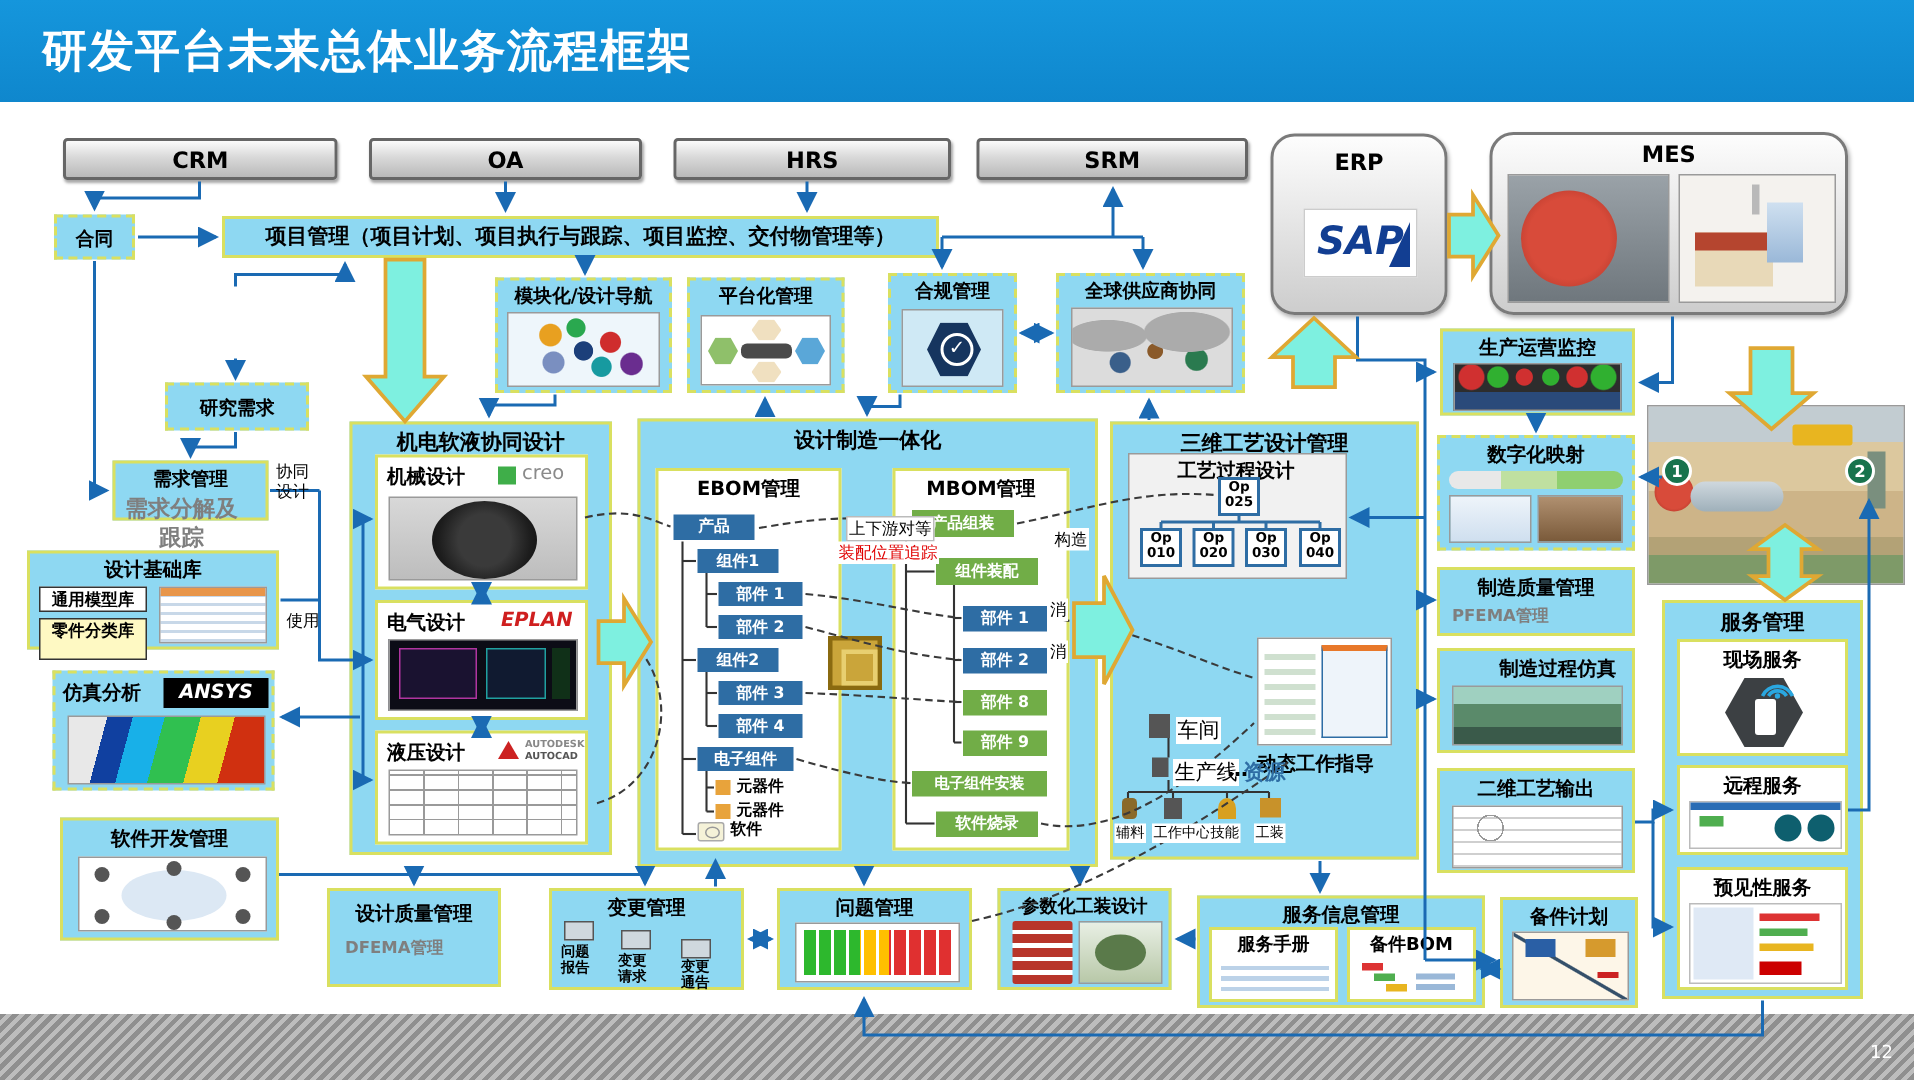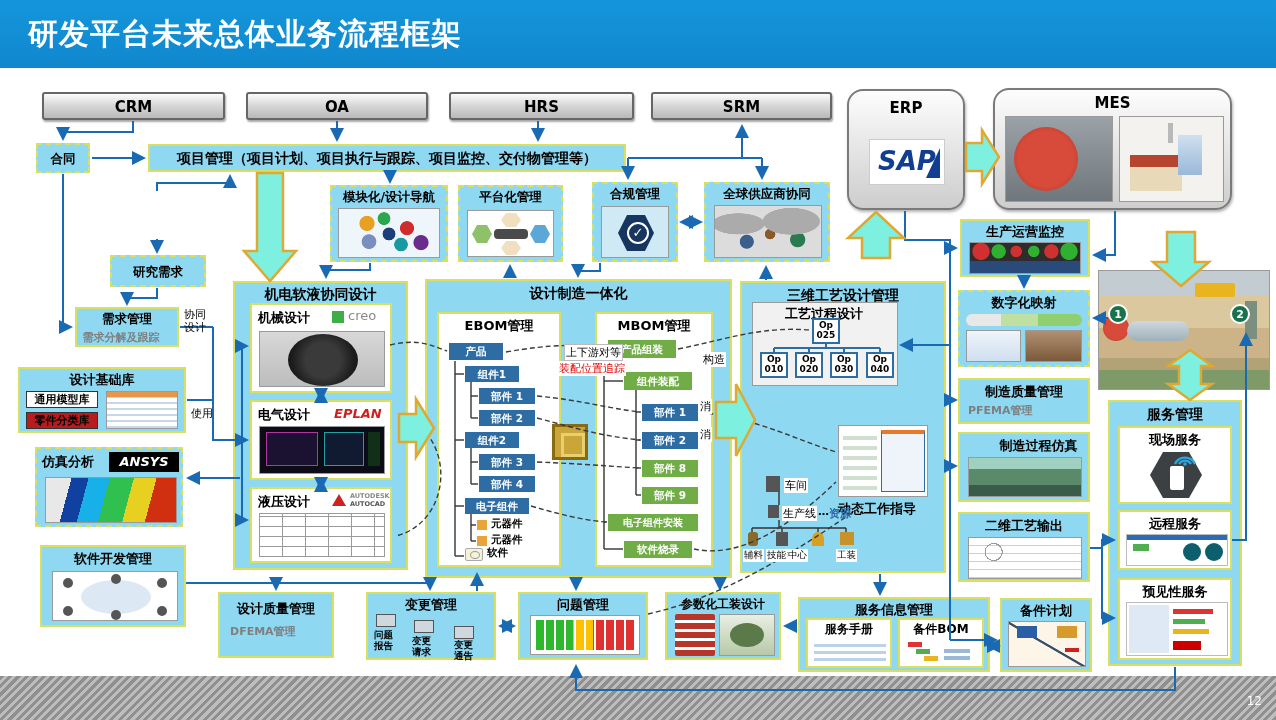--- a/index.html
+++ b/index.html
@@ -10,21 +10,21 @@
   .dash{border-style:dashed}
   .wb{background:#fff;border:2px solid #d9e060}
   .gb{background:linear-gradient(#fbfbfb,#d9d9d9 45%,#b9b9b9);border:2px solid #666;border-radius:3px;box-shadow:1px 2px 2px rgba(0,0,0,.35)}
   .rb{background:linear-gradient(#fdfdfd,#cdcdcd);border:2.5px solid #7a7a7a;border-radius:16px;box-shadow:1px 2px 3px rgba(0,0,0,.3)}
   .tc{text-align:center}
   .t15{font-size:15px;font-weight:bold}
   .t14{font-size:14px;font-weight:bold}
   .t13{font-size:13px;font-weight:bold}
   .t12{font-size:12.5px;font-weight:bold}
   .t11{font-size:11px;font-weight:bold}
-  .t10{font-size:11px;font-weight:bold}
+  .t10{font-size:14px;font-weight:bold}
   .t9{font-size:9.5px;font-weight:bold}
   .gray{color:#7f7f7f}
   .pre{white-space:pre-line;line-height:1.15}
   .lbl{z-index:20;background:#fff;font-weight:normal;padding:0 1px}
   .nb{background:#2e6da4;color:#fff;font-size:10.5px;font-weight:bold;text-align:center;z-index:2}
   .ng{background:#71ad47;color:#fff;font-size:10.5px;font-weight:bold;text-align:center;z-index:2}
   .img{border:1px solid #9a9a9a;z-index:2}
   #hdr{position:absolute;left:0;top:0;width:1276px;height:68px;background:linear-gradient(#1596dc,#0f87cd)}
   #hdr .t{position:absolute;left:28px;top:14px;color:#fff;font-size:30px;font-weight:bold;letter-spacing:1px}
   #hatch{position:absolute;left:0;top:676px;width:1276px;height:44px;background:repeating-linear-gradient(135deg,#8f8f8f 0 3px,#bdbdbd 3px 6px)}
@@ -96,29 +96,29 @@
     </div>
   </div>
   <div class="b cy dash" style="left:704px;top:182px;width:126px;height:80px">
     <div class="b t12 tc" style="left:0;top:2px;width:122px">全球供应商协同</div>
     <div class="b img" style="left:8px;top:21px;width:108px;height:53px;background:#dcdcdc;background-image:radial-gradient(ellipse at 22% 35%,#ababab 0 22%,transparent 23%),radial-gradient(ellipse at 72% 30%,#ababab 0 26%,transparent 27%),radial-gradient(circle at 30% 70%,#3a5f8a 0 8%,transparent 9%),radial-gradient(circle at 52% 55%,#8a5a2a 0 8%,transparent 9%),radial-gradient(circle at 78% 66%,#2a7a4f 0 8%,transparent 9%)"></div>
   </div>
 
   <div class="b cy dash t12 tc" style="left:110px;top:255px;width:96px;height:32px;line-height:29px">研究需求</div>
   <div class="b cy" style="left:75px;top:307px;width:104px;height:40px">
     <div class="b t12 tc" style="left:0;top:2px;width:100px">需求管理</div>
-    <div class="b t10 tc gray" style="left:0;top:21px;width:88px;font-size:11px">需求分解及跟踪</div>
+    <div class="b t10 tc gray" style="left:0;top:21px;width:88px;font-size:15px">需求分解及跟踪</div>
   </div>
   <div class="b t11 pre lbl" style="left:183px;top:309px;background:transparent">协同
 设计</div>
 
   <div class="b cy" style="left:18px;top:367px;width:168px;height:66px">
     <div class="b t13 tc" style="left:0;top:2px;width:164px">设计基础库</div>
     <div class="b t11 tc" style="left:6px;top:22px;width:72px;height:17px;background:#fff;border:1.5px solid #333;line-height:15px">通用模型库</div>
-    <div class="b t11 tc" style="left:6px;top:43px;width:72px;height:17px;background:#b91c1c;border:1.5px solid #333;line-height:15px">零件分类库</div>
+    <div class="b t11 tc" style="left:6px;top:43px;width:72px;height:28px;background:#fef9c3;border:1.5px solid #333;line-height:15px">零件分类库</div>
     <div class="b img" style="left:86px;top:22px;width:72px;height:38px;background:#fff;background-image:linear-gradient(#e8964a 0 5px,transparent 5px),repeating-linear-gradient(#fff 0 4px,#c8d8e8 4px 6px)"></div>
   </div>
   <div class="b t11 lbl" style="left:190px;top:406px;background:transparent">使用</div>
 
   <div class="b cy dash" style="left:35px;top:447px;width:148px;height:80px">
     <div class="b t13" style="left:5px;top:4px">仿真分析</div>
     <div class="b" style="left:72px;top:3px;width:70px;height:20px;background:#000;color:#fff;font-size:13px;font-weight:bold;font-style:italic;text-align:center;line-height:19px">ANSYS</div>
     <div class="b img" style="left:8px;top:28px;width:132px;height:46px;background:linear-gradient(105deg,#e8e8e8 0 18%,#1040a0 18% 30%,#18b0e8 30% 45%,#30c050 45% 62%,#e8d020 62% 78%,#d03010 78% 100%)"></div>
   </div>
 
@@ -236,21 +236,21 @@
   <div class="b" style="left:768px;top:505px;width:11px;height:13px;background:#555;z-index:2"></div>
   <div class="b t10 lbl" style="left:782px;top:506px">生产线</div>
   <div class="b t10" style="left:818px;top:505px;z-index:20">…</div>
   <div class="b t10" style="left:829px;top:506px;color:#2e6da4;z-index:20">资源</div>
   <div class="b" style="left:748px;top:532px;width:10px;height:14px;background:#8a6a2a;border-radius:3px;z-index:2"></div>
   <div class="b" style="left:776px;top:532px;width:12px;height:14px;background:#555;z-index:2"></div>
   <div class="b" style="left:812px;top:532px;width:12px;height:14px;border-radius:50% 50% 0 0;background:#d8a020;z-index:2"></div>
   <div class="b" style="left:840px;top:532px;width:14px;height:13px;background:#c8922a;z-index:2"></div>
   <div class="b t9 lbl" style="left:743px;top:549px">辅料</div>
   <div class="b t9 lbl" style="left:768px;top:549px">工作中心</div>
-  <div class="b t9 lbl" style="left:766px;top:549px">技能</div>
+  <div class="b t9 lbl" style="left:806px;top:549px">技能</div>
   <div class="b t9 lbl" style="left:836px;top:549px">工装</div>
 
   <div class="b cy" style="left:960px;top:219px;width:130px;height:58px">
     <div class="b t13 tc" style="left:0;top:2px;width:126px">生产运营监控</div>
     <div class="b img" style="left:7px;top:21px;width:112px;height:32px;background:#2d2d2d;background-image:radial-gradient(circle at 10% 28%,#d03030 0 8%,transparent 9%),radial-gradient(circle at 26% 28%,#30b030 0 8%,transparent 9%),radial-gradient(circle at 42% 28%,#d03030 0 8%,transparent 9%),radial-gradient(circle at 58% 28%,#30b030 0 8%,transparent 9%),radial-gradient(circle at 74% 28%,#d03030 0 8%,transparent 9%),radial-gradient(circle at 90% 28%,#30b030 0 8%,transparent 9%),linear-gradient(transparent 0 18px,#2a4a7a 18px 100%)"></div>
   </div>
   <div class="b cy dash" style="left:958px;top:290px;width:132px;height:77px">
     <div class="b t13 tc" style="left:0;top:2px;width:128px">数字化映射</div>
     <div class="b" style="left:6px;top:22px;width:116px;height:12px;background:linear-gradient(90deg,#e8e8e8 0 30%,#bfe0a0 30% 62%,#8fcf70 62% 100%);border-radius:6px;z-index:2"></div>
     <div class="b img" style="left:6px;top:38px;width:55px;height:32px;background:linear-gradient(#eef4fa,#cfdfef)"></div>

